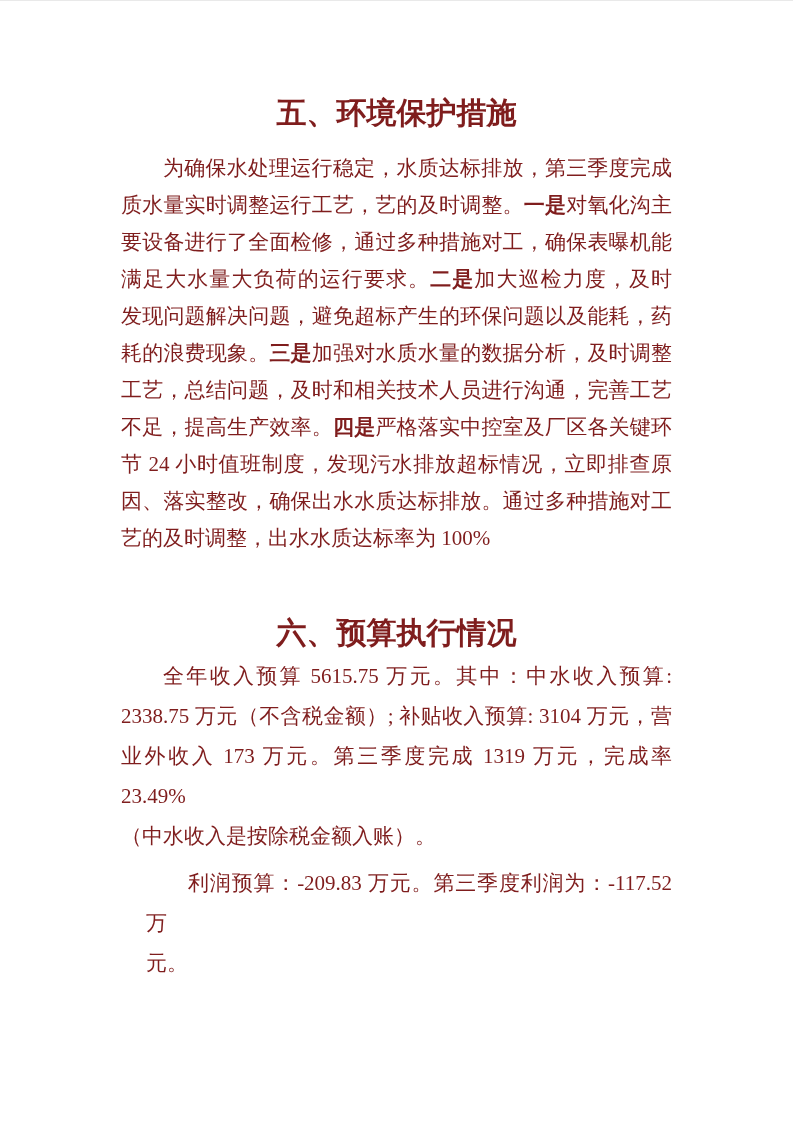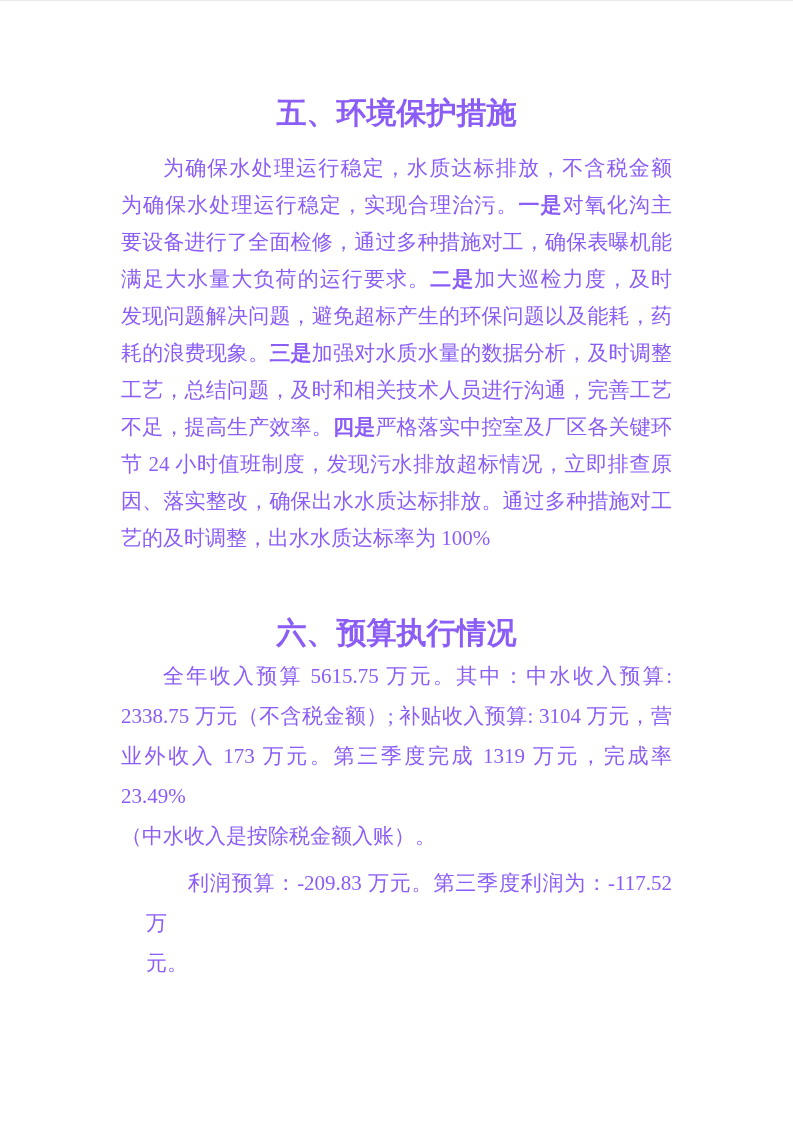--- a/index.html
+++ b/index.html
@@ -11,21 +11,21 @@
     position: relative;
     overflow: hidden;
     box-sizing: border-box;
     border-top: 1px solid #e9e9e9;
   }
   .content {
     position: absolute;
     left: 121px;
     top: 0;
     width: 551px;
-    color: #8b5cf6;
+    color: #7f1d1d;
     font-family: "Liberation Serif", "DejaVu Serif", serif;
   }
   .sec-title {
     font-size: 30px;
     font-weight: 700;
     line-height: 42px;
     text-align: center;
     white-space: nowrap;
   }
   .t1 { margin-top: 91px; }
@@ -46,22 +46,22 @@
 </style>
 </head>
 <body>
 
 <div class="page">
   <div class="content">
 
     <div>
       <div class="sec-title t1">五、环境保护措施</div>
       <div class="para para-s5">
-        <div class="line indent"><span>为确保水处理运行稳定，水质达标排放，不含税金额</span></div>
-        <div class="line"><span>为确保水处理运行稳定，实现合理治污。</span><span class="b">一是</span><span>对氧化沟主</span></div>
+        <div class="line indent"><span>为确保水处理运行稳定，水质达标排放，第三季度完成</span></div>
+        <div class="line"><span>质水量实时调整运行工艺，艺的及时调整。</span><span class="b">一是</span><span>对氧化沟主</span></div>
         <div class="line"><span>要设备进行了全面检修，通过多种措施对工，确保表曝机能</span></div>
         <div class="line"><span>满足大水量大负荷的运行要求。</span><span class="b">二是</span><span>加大巡检力度，及时</span></div>
         <div class="line"><span>发现问题解决问题，避免超标产生的环保问题以及能耗，药</span></div>
         <div class="line"><span>耗的浪费现象。</span><span class="b">三是</span><span>加强对水质水量的数据分析，及时调整</span></div>
         <div class="line"><span>工艺，总结问题，及时和相关技术人员进行沟通，完善工艺</span></div>
         <div class="line"><span>不足，提高生产效率。</span><span class="b">四是</span><span>严格落实中控室及厂区各关键环</span></div>
         <div class="line"><span>节 24 小时值班制度，发现污水排放超标情况，立即排查原</span></div>
         <div class="line"><span>因、落实整改，确保出水水质达标排放。通过多种措施对工</span></div>
         <div class="line last"><span>艺的及时调整，出水水质达标率为 100%</span></div>
       </div>

